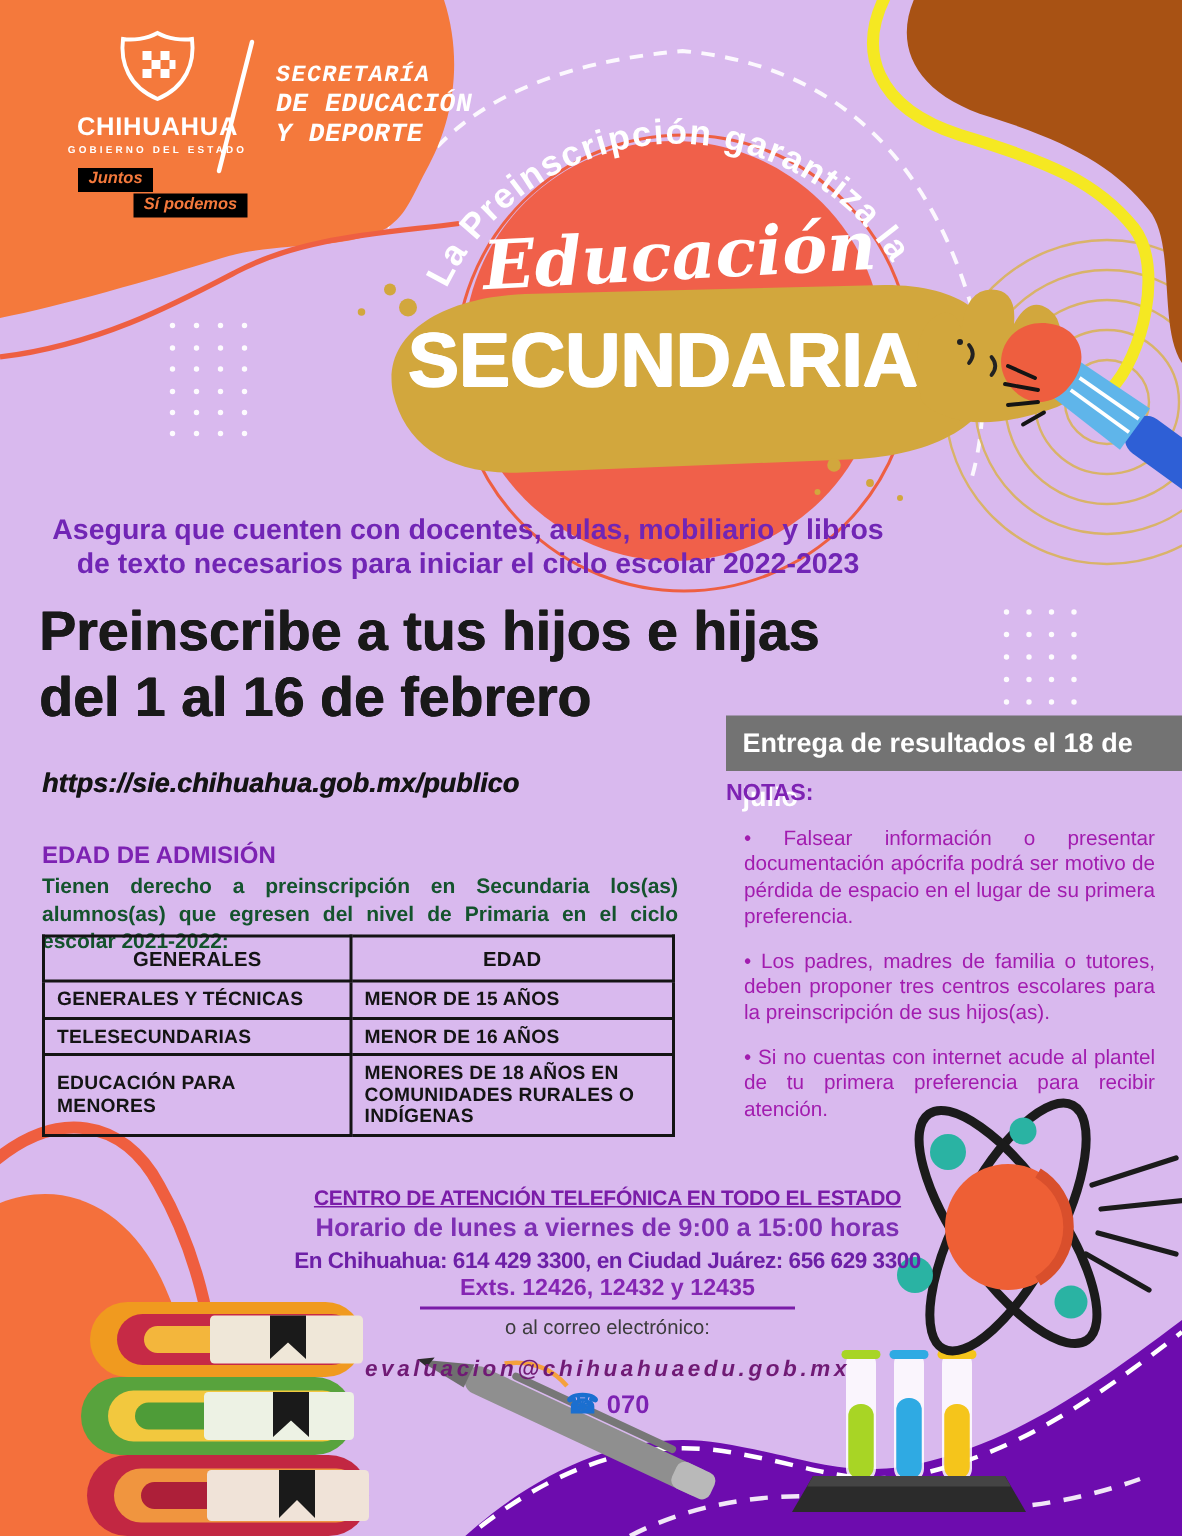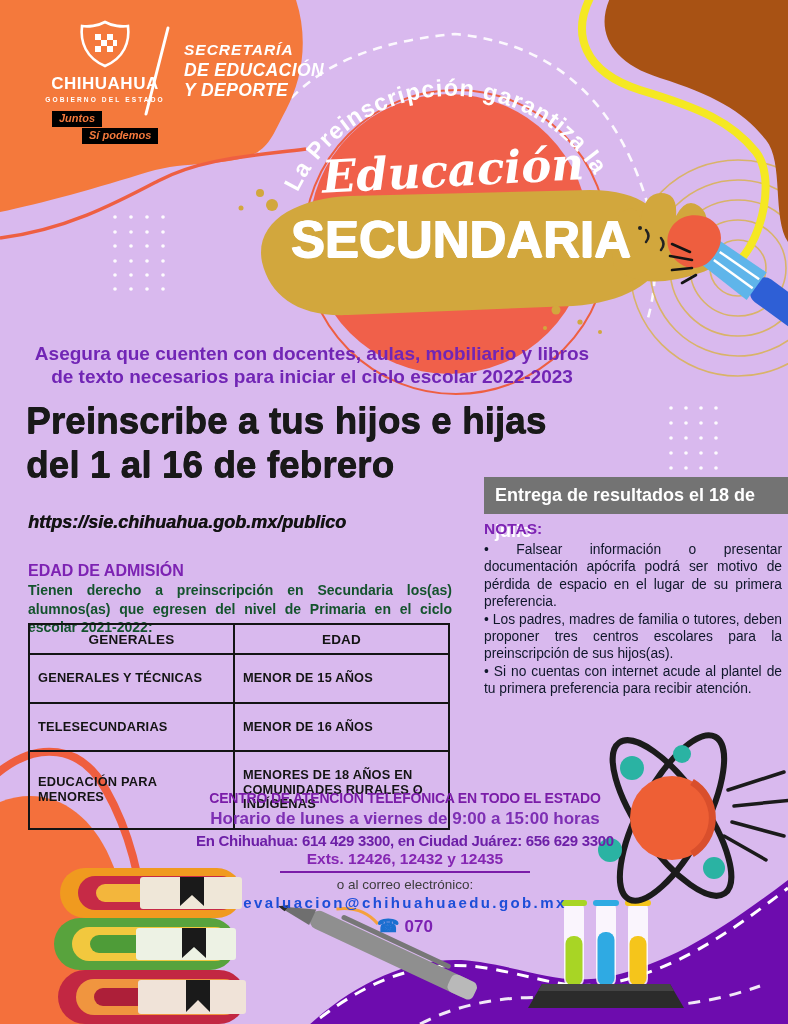--- a/index.html
+++ b/index.html
@@ -11,63 +11,63 @@
   }
   .abs{position:absolute;}
   svg.deco{position:absolute;left:0;top:0;}
   
   .logo-block{left:38px;top:20px;width:134px;text-align:center;color:#fff;z-index:5;}
   .logo-state{font-size:17px;font-weight:800;letter-spacing:.5px;margin-top:2px;}
   .logo-sub{font-size:6.6px;font-weight:700;letter-spacing:2.1px;margin-top:2px;}
   .badge{display:inline-block;background:#000000;color:#f4793c;font-style:italic;font-weight:800;
          font-size:11px;padding:1px 7px 2px;line-height:13px;}
   .badge-row1{margin-top:5px;text-align:left;padding-left:14px;}
-  .badge-row2{margin-top:-2px;text-align:left;padding-left:44px;}
-  .secretaria{left:184px;top:40px;color:#fff;font-style:italic;line-height:20px;z-index:5;}
+  .badge-row2{margin-top:-2px;text-align:center;padding-left:44px;}
+  .secretaria{left:184px;top:40px;color:#fff;font-style:italic;line-height:20px;z-index:5;font-family:Liberation Mono, monospace;}
   .secretaria .l1{font-size:15.5px;font-weight:600;letter-spacing:1px;}
   .secretaria .l2,.secretaria .l3{font-size:17.5px;font-weight:800;letter-spacing:.4px;}
   
   .educacion{left:310px;top:144px;width:286px;text-align:center;color:#fff;z-index:6;
     font-family:"DejaVu Serif",serif;font-style:italic;font-weight:bold;font-size:45px;
     transform:rotate(-3deg);}
   .secundaria{left:272px;top:210px;width:336px;text-align:center;color:#fff;z-index:6;
     font-size:51px;font-weight:bold;letter-spacing:0;
-    text-shadow:0 .7px 0 #fff,.7px 0 0 #fff,-.7px 0 0 #fff;margin-left:19px;}
+    text-shadow:0 .7px 0 #fff,.7px 0 0 #fff,-.7px 0 0 #fff;}
   
   .intro{left:28px;top:342px;width:568px;font-size:19px;font-weight:700;color:#7125b5;line-height:23px;z-index:5;text-align:center;}
   .headline{left:26px;top:399px;color:#191919;font-weight:bold;font-size:37px;line-height:44px;z-index:5;
     text-shadow:0 .5px 0 #191919,.5px 0 0 #191919;}
   .portal-label{left:28px;top:492px;font-size:16px;color:#453a52;z-index:5;}
   .portal-url{left:28px;top:512px;font-size:18px;font-weight:bold;font-style:italic;color:#141414;z-index:5;
     text-shadow:.4px 0 0 #141414;}
   .adm-title{left:28px;top:562px;font-size:16px;font-weight:800;color:#7d22b3;z-index:5;}
   .adm-intro{left:28px;top:581px;width:424px;font-size:14px;font-weight:600;color:#14532d;
     line-height:18.5px;text-align:justify;z-index:5;}
   
   .adm-table{left:28px;top:623px;z-index:5;}
   table{border-collapse:collapse;width:420px;table-layout:fixed;}
   th,td{border:2.5px solid #141414;color:#141414;font-weight:700;letter-spacing:.2px;}
   th{font-size:13.5px;text-align:center;height:26px;}
-  td{font-size:12.8px;padding:16px 8px;line-height:14.5px;}
+  td{font-size:12.8px;padding:4px 8px;line-height:14.5px;}
   col.c1{width:205px;} col.c2{width:215px;}
   
   .banner{left:484px;top:477px;width:304px;height:37px;background:#737373;color:#fff;
     font-size:18px;font-weight:bold;line-height:36px;padding-left:11px;box-sizing:border-box;z-index:5;}
   .notes{left:484px;top:520px;width:298px;z-index:5;}
   .notes-title{font-size:15.5px;font-weight:800;color:#7d22b3;margin-bottom:3px;}
-  .notes p{margin:0;font-size:13.8px;font-weight:500;color:#0f172a;line-height:17.4px;text-align:justify;}
+  .notes p{margin:12px;font-size:13.8px;font-weight:500;color:#a21caf;line-height:17.4px;text-align:justify;}
   
   .contact{left:195px;top:790px;width:420px;text-align:center;z-index:5;}
-  .c-title{font-size:14px;font-weight:800;color:#7a1ca8;letter-spacing:-.2px;}
+  .c-title{font-size:14px;font-weight:800;color:#7a1ca8;letter-spacing:-.2px;text-decoration:underline;}
   .c-sched{font-size:17px;font-weight:600;color:#7e2fb4;margin-top:3px;}
   .c-phones{font-size:15px;font-weight:800;color:#6d1fa7;margin-top:3px;letter-spacing:-.3px;}
   .c-exts{font-size:15.5px;font-weight:700;color:#8526b3;margin-top:1px;}
   .c-rule{width:250px;border-top:2px solid #7a1ca8;margin:3px auto 4px;}
   .c-mail-label{font-size:13.5px;color:#3c3c3c;}
-  .c-mail{font-size:15px;font-weight:800;color:#1d4ed8;letter-spacing:2.4px;margin-top:2px;}
+  .c-mail{font-size:15px;font-weight:800;color:#701a75;letter-spacing:2.4px;margin-top:12px;font-style:italic;}
   .c-phone-row{margin-top:4px;font-size:17px;font-weight:800;color:#7d22b3;}
   .phone-ico{color:#1b6fd0;font-size:18px;font-weight:bold;margin-right:5px;}
 </style>
 </head>
 <body>
 
 <div class="poster">
 
   <svg class="deco" width="788" height="1024" viewBox="0 0 788 1024">
 

